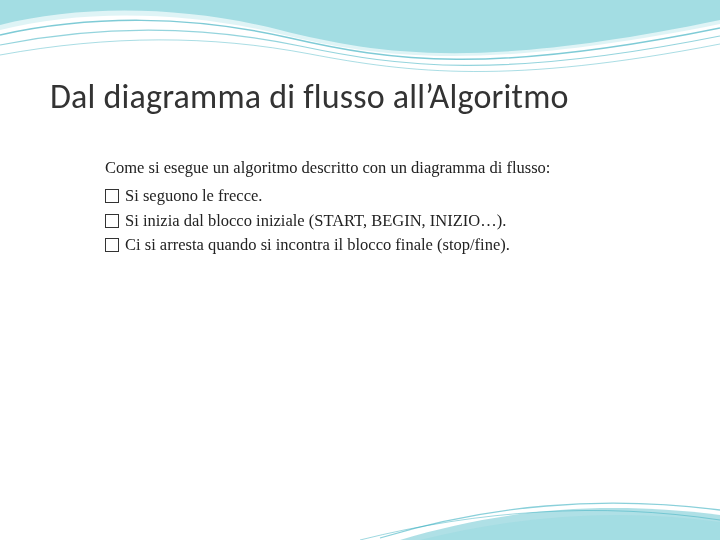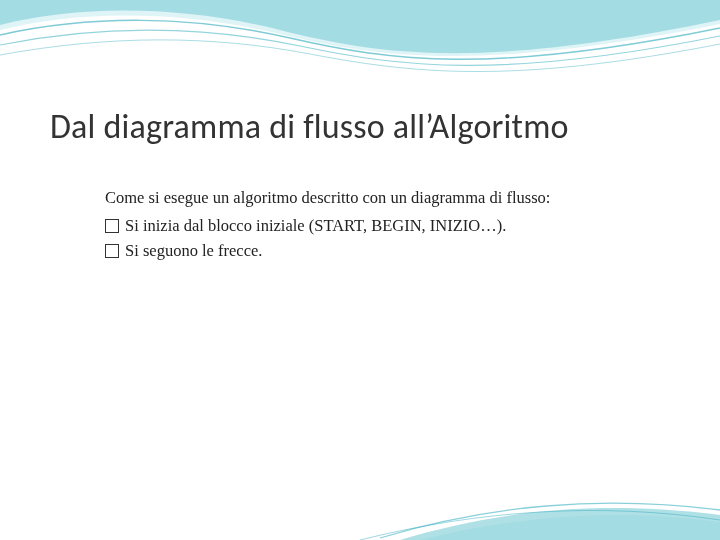--- a/index.html
+++ b/index.html
@@ -15,21 +15,21 @@
   .wave-top {
     position: absolute;
     top: 0;
     left: 0;
     width: 720px;
     height: 90px;
     pointer-events: none;
   }
   .content {
     position: absolute;
-    top: 106px;
+    top: 76px;
     left: 50px;
     right: 50px;
   }
   .title {
     font-size: 34px;
     font-weight: 400;
     color: #333;
     margin: 0 0 40px 0;
     font-family: Calibri, 'Segoe UI', sans-serif;
     letter-spacing: 0.2px;
@@ -83,25 +83,29 @@
 </svg>
 
 <div class="content">
   <h1 class="title">Dal diagramma di flusso all’Algoritmo</h1>
 
   <div class="body">
     <div class="intro">Come si esegue un algoritmo descritto con un diagramma di flusso:</div>
 
     <div class="bullet-row">
       <span class="bullet-icon"></span>
+      <span class="bullet-text">Si seguono le frecce.</span>
+    </div>
+    <div class="bullet-row">
+      <span class="bullet-icon"></span>
       <span class="bullet-text">Si inizia dal blocco iniziale (START, BEGIN, INIZIO…).</span>
     </div>
     <div class="bullet-row">
       <span class="bullet-icon"></span>
-      <span class="bullet-text">Si seguono le frecce.</span>
+      <span class="bullet-text">Ci si arresta quando si incontra il blocco finale (stop/fine).</span>
     </div>
   </div>
 </div>
 
 <svg class="wave-bottom" viewBox="0 0 720 60" preserveAspectRatio="none">
   <path d="M400,60 C500,30 600,20 720,35 L720,60 Z" fill="#1aa6b8" opacity="0.35"></path>
   <path d="M380,58 C490,25 600,15 720,30" fill="none" stroke="#2aa9bb" stroke-width="1.3" opacity="0.55"></path>
   <path d="M360,60 C480,30 600,22 720,40" fill="none" stroke="#2aa9bb" stroke-width="1" opacity="0.45"></path>
   <path d="M420,60 C520,35 620,28 720,42 L720,60 Z" fill="#7fd4dc" opacity="0.25"></path>
 </svg>

